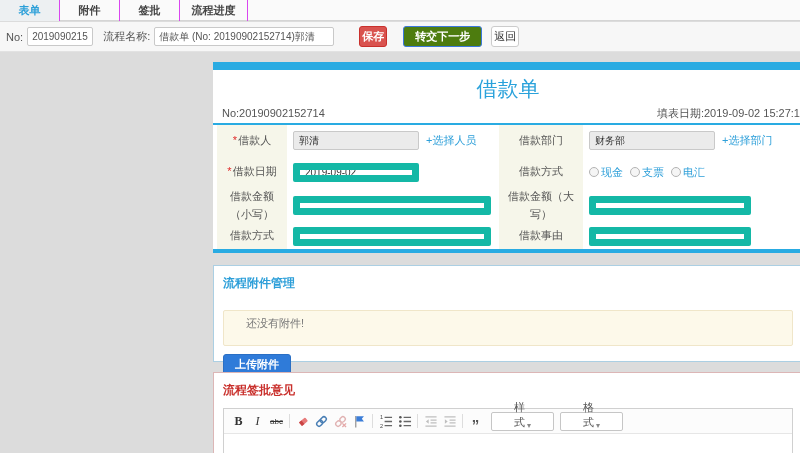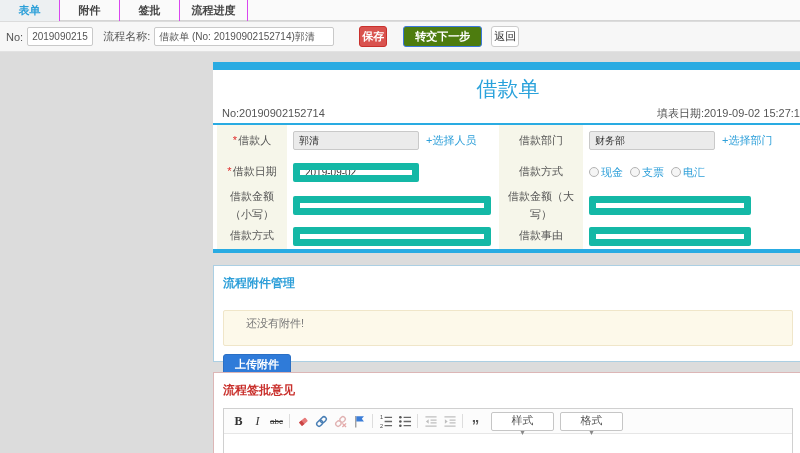--- a/index.html
+++ b/index.html
@@ -73,22 +73,22 @@
   .ed-body { height:48px; background:#fff; }
   .tbtn { min-width:17px; height:19px; display:flex; align-items:center; justify-content:center;
           margin:0 1px; cursor:pointer; color:#333; }
   .tb-bold { font-family:"Liberation Serif","DejaVu Serif",serif; font-weight:bold; font-size:12px; }
   .tb-italic { font-family:"Liberation Serif","DejaVu Serif",serif; font-style:italic; font-size:12px; }
   .tb-strike { font-size:8px; text-decoration:line-through; }
   .tb-quote { font-size:15px; font-weight:bold; color:#555; line-height:6px; padding-top:7px; }
   .dim { opacity:.45; }
   .sep { width:1px; height:14px; background:#ddd; margin:0 3px; }
   .ed-select { width:63px; height:19px; border:1px solid #c6c6c6; border-radius:2px; background:#fff;
-               display:flex; align-items:center; justify-content:space-between; padding:0 5px;
-               font-size:11px; color:#555; margin-left:6px; cursor:pointer;flex-direction:column; }
+               display:flex; align-items:flex-end; justify-content:space-between; padding:0 22px;
+               font-size:11px; color:#555; margin-left:6px; cursor:pointer; }
   .caret { font-size:8px; color:#888; }
 </style>
 </head>
 <body>
 
 <div class="screen">
 
   <div class="tabbar">
     <div class="tab active">表单</div>
     <div class="tab">附件</div>

